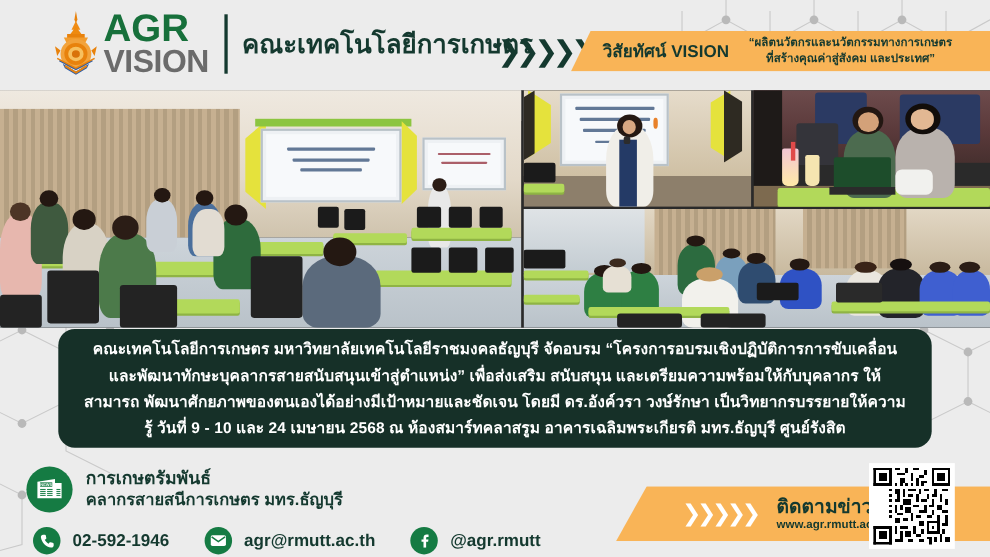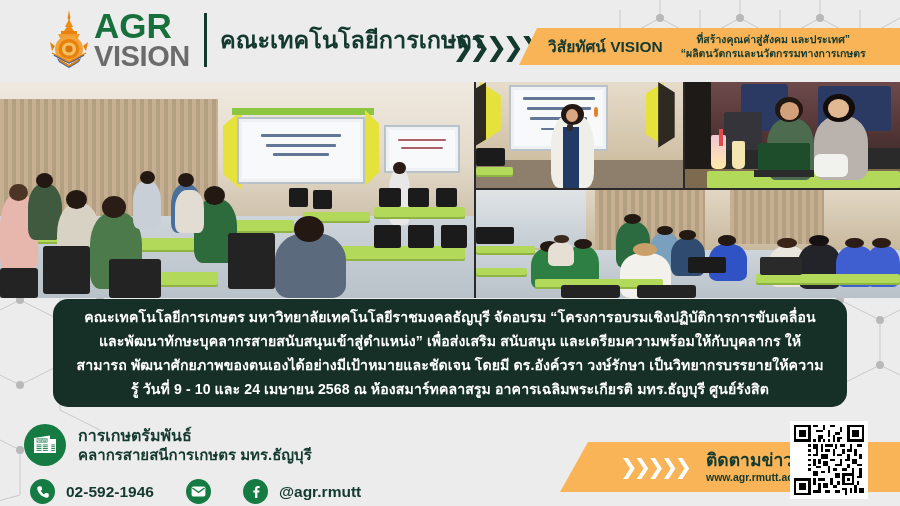--- a/index.html
+++ b/index.html
@@ -291,22 +291,22 @@
         <div class="fac-th">คณะเทคโนโลยีการเกษตร</div>
       </div>
     </div>
 
     <div class="chev-head">❯❯❯❯❯</div>
   </div>
 
   <div class="vision">
     <div class="vision-label">วิสัยทัศน์  VISION</div>
     <div class="vision-quote">
+      <div>“ผลิตนวัตกรและนวัตกรรมทางการเกษตร</div>
       <div>ที่สร้างคุณค่าสู่สังคม และประเทศ”</div>
-      <div>“ผลิตนวัตกรและนวัตกรรมทางการเกษตร</div>
     </div>
   </div>
 
   <div class="collage">
 
     <div class="ph ph-left">
       <div class="room">
         <div class="ceiling"></div>
         <div class="light" style="left:14%;top:2%;width:9%;height:2.6%"></div>
         <div class="light" style="left:30%;top:1%;width:9%;height:2.6%"></div>
@@ -545,20 +545,21 @@
         <div class="c-txt">02-592-1946</div>
       </div>
 
       <div class="c-item">
         <div class="c-ico">
           <svg width="15" height="11" viewBox="0 0 15 11">
             <rect x="0.6" y="0.6" width="13.8" height="9.8" rx="1.6" fill="#fff"></rect>
             <path d="M1.4 2 L7.5 6.4 L13.6 2" stroke="#157B43" stroke-width="1.4" fill="none"></path>
           </svg>
         </div>
+        <div class="c-txt">agr@rmutt.ac.th</div>
       </div>
 
       <div class="c-item">
         <div class="c-ico">
           <svg width="13" height="13" viewBox="0 0 13 13">
             <path d="M8.4 13 L8.4 7.6 L10.2 7.6 L10.5 5.4 L8.4 5.4 L8.4 4.1
                      C8.4 3.5 8.6 3.1 9.5 3.1 L10.6 3.1 L10.6 1.1
                      C10.4 1.1 9.7 1 8.9 1 C7.2 1 6 2.1 6 4 L6 5.4 L4.2 5.4
                      L4.2 7.6 L6 7.6 L6 13 Z" fill="#fff"></path>
           </svg>

